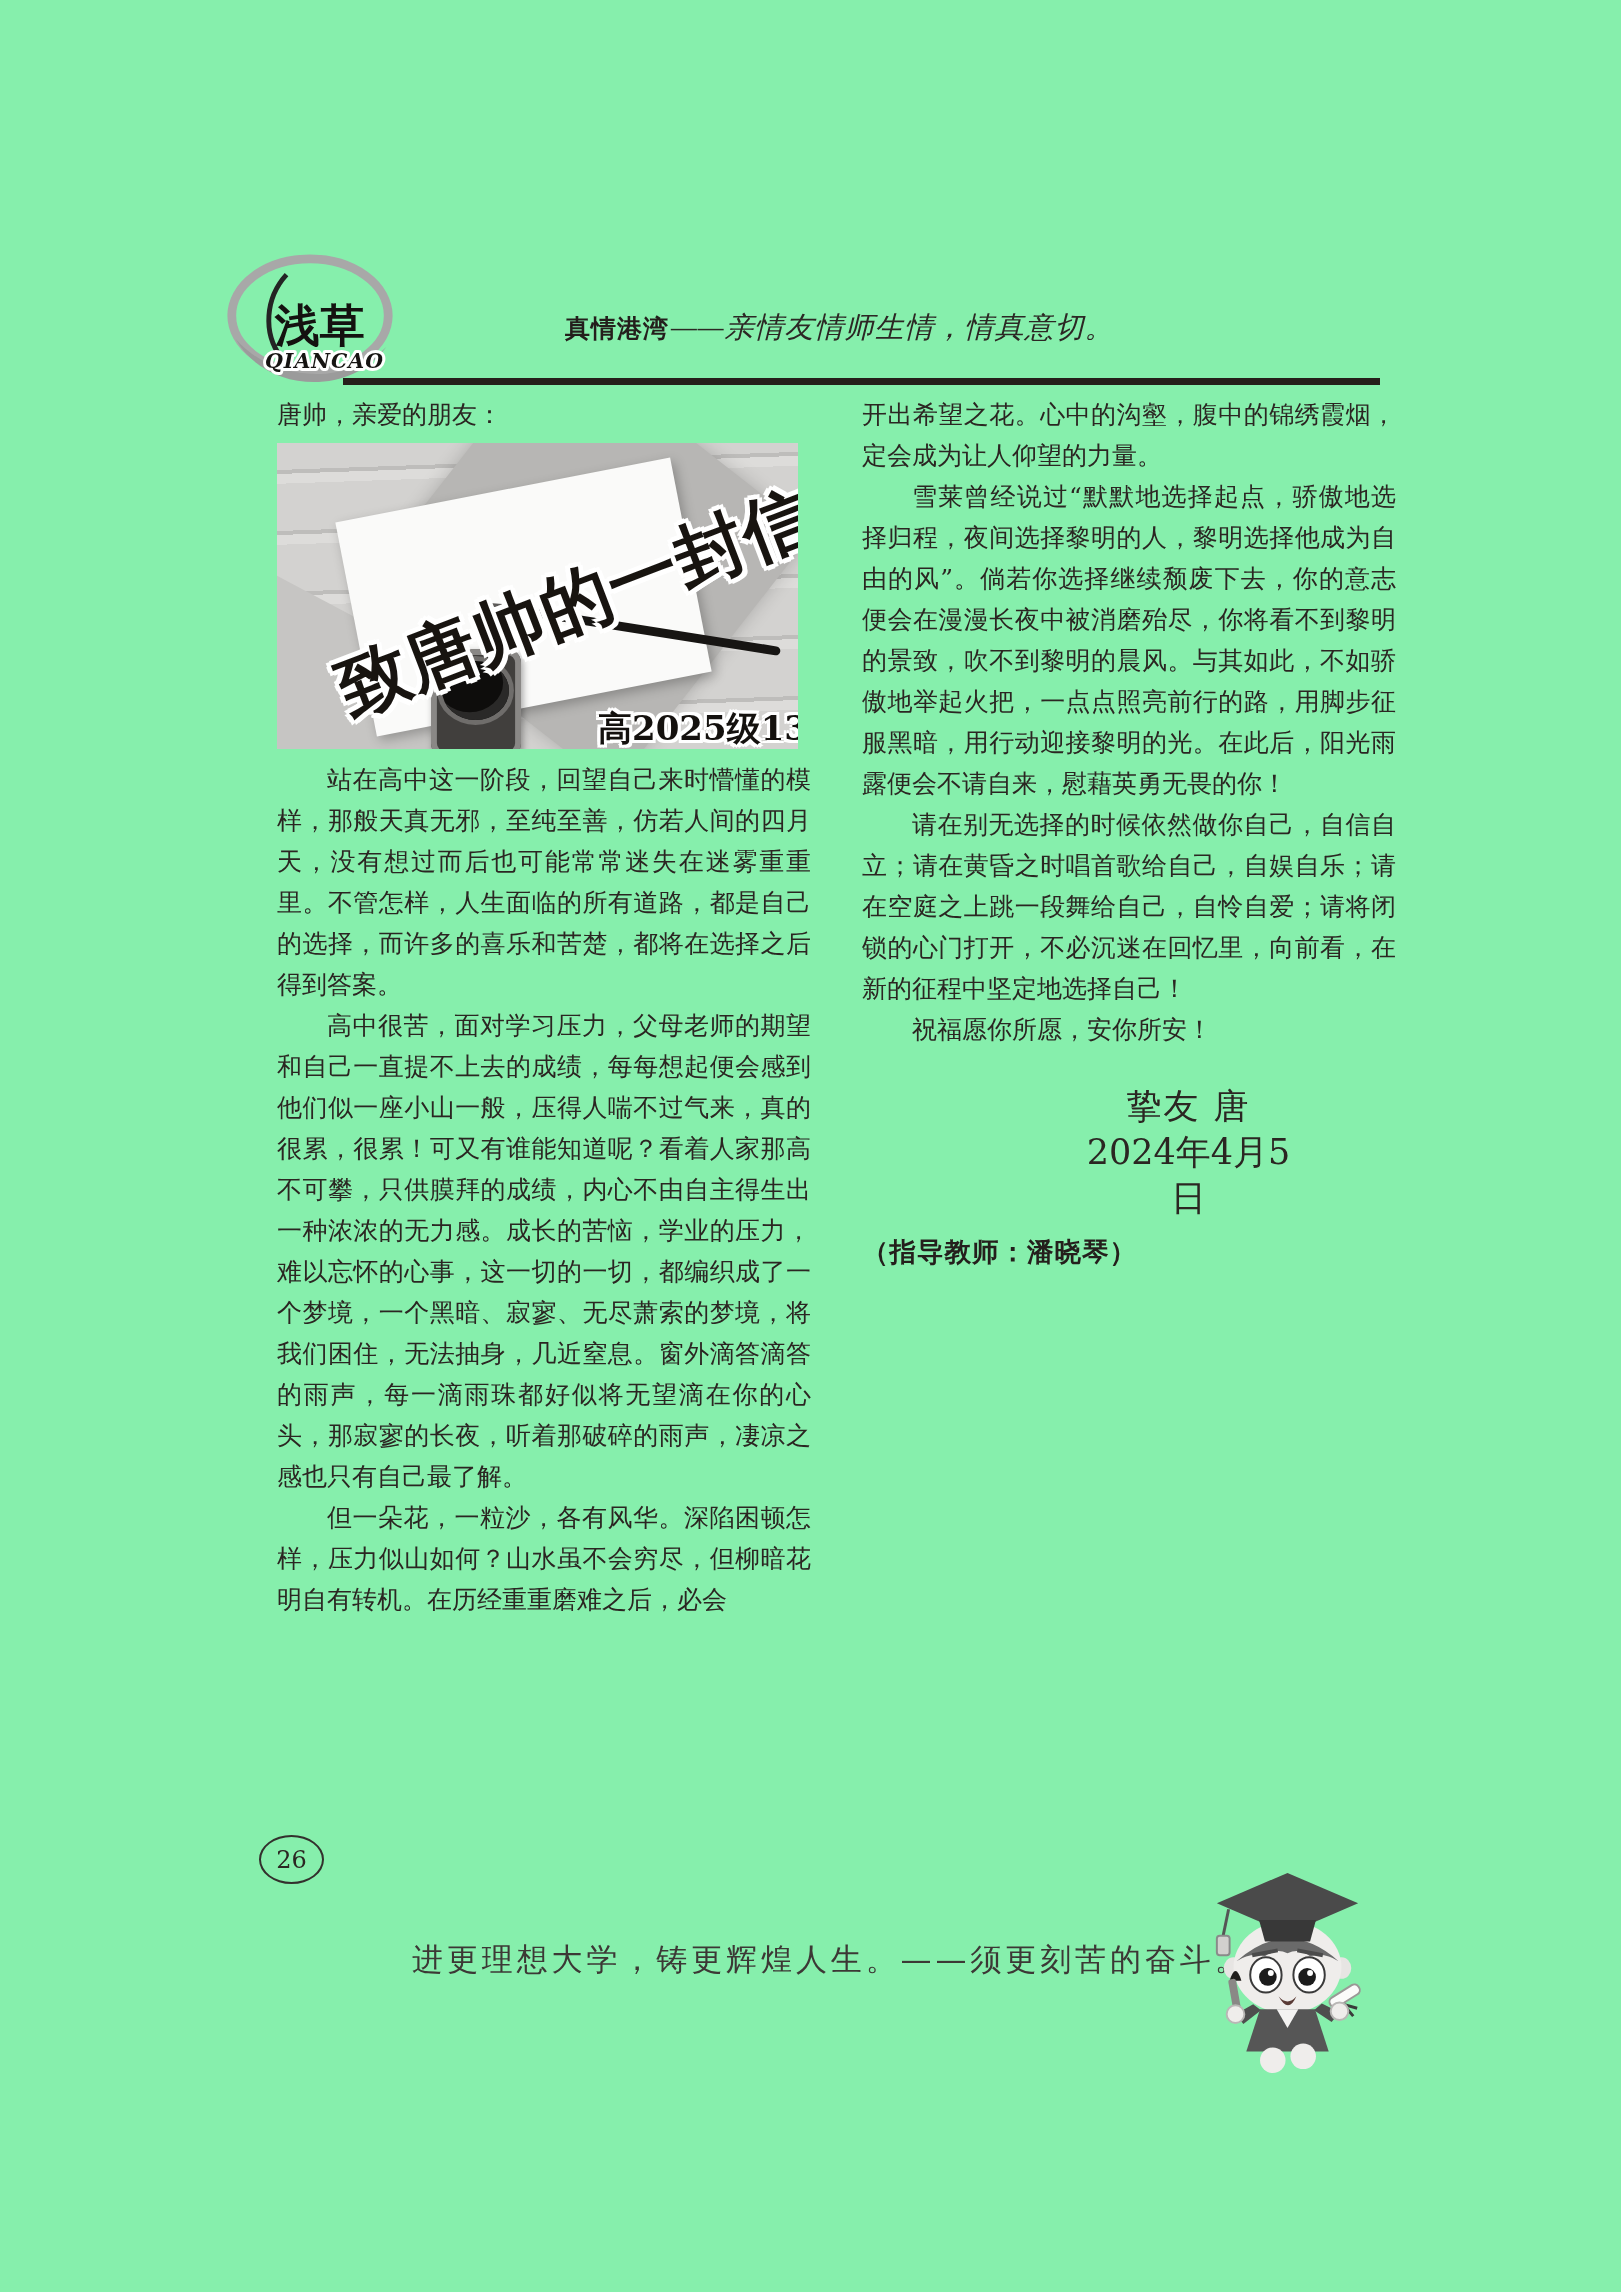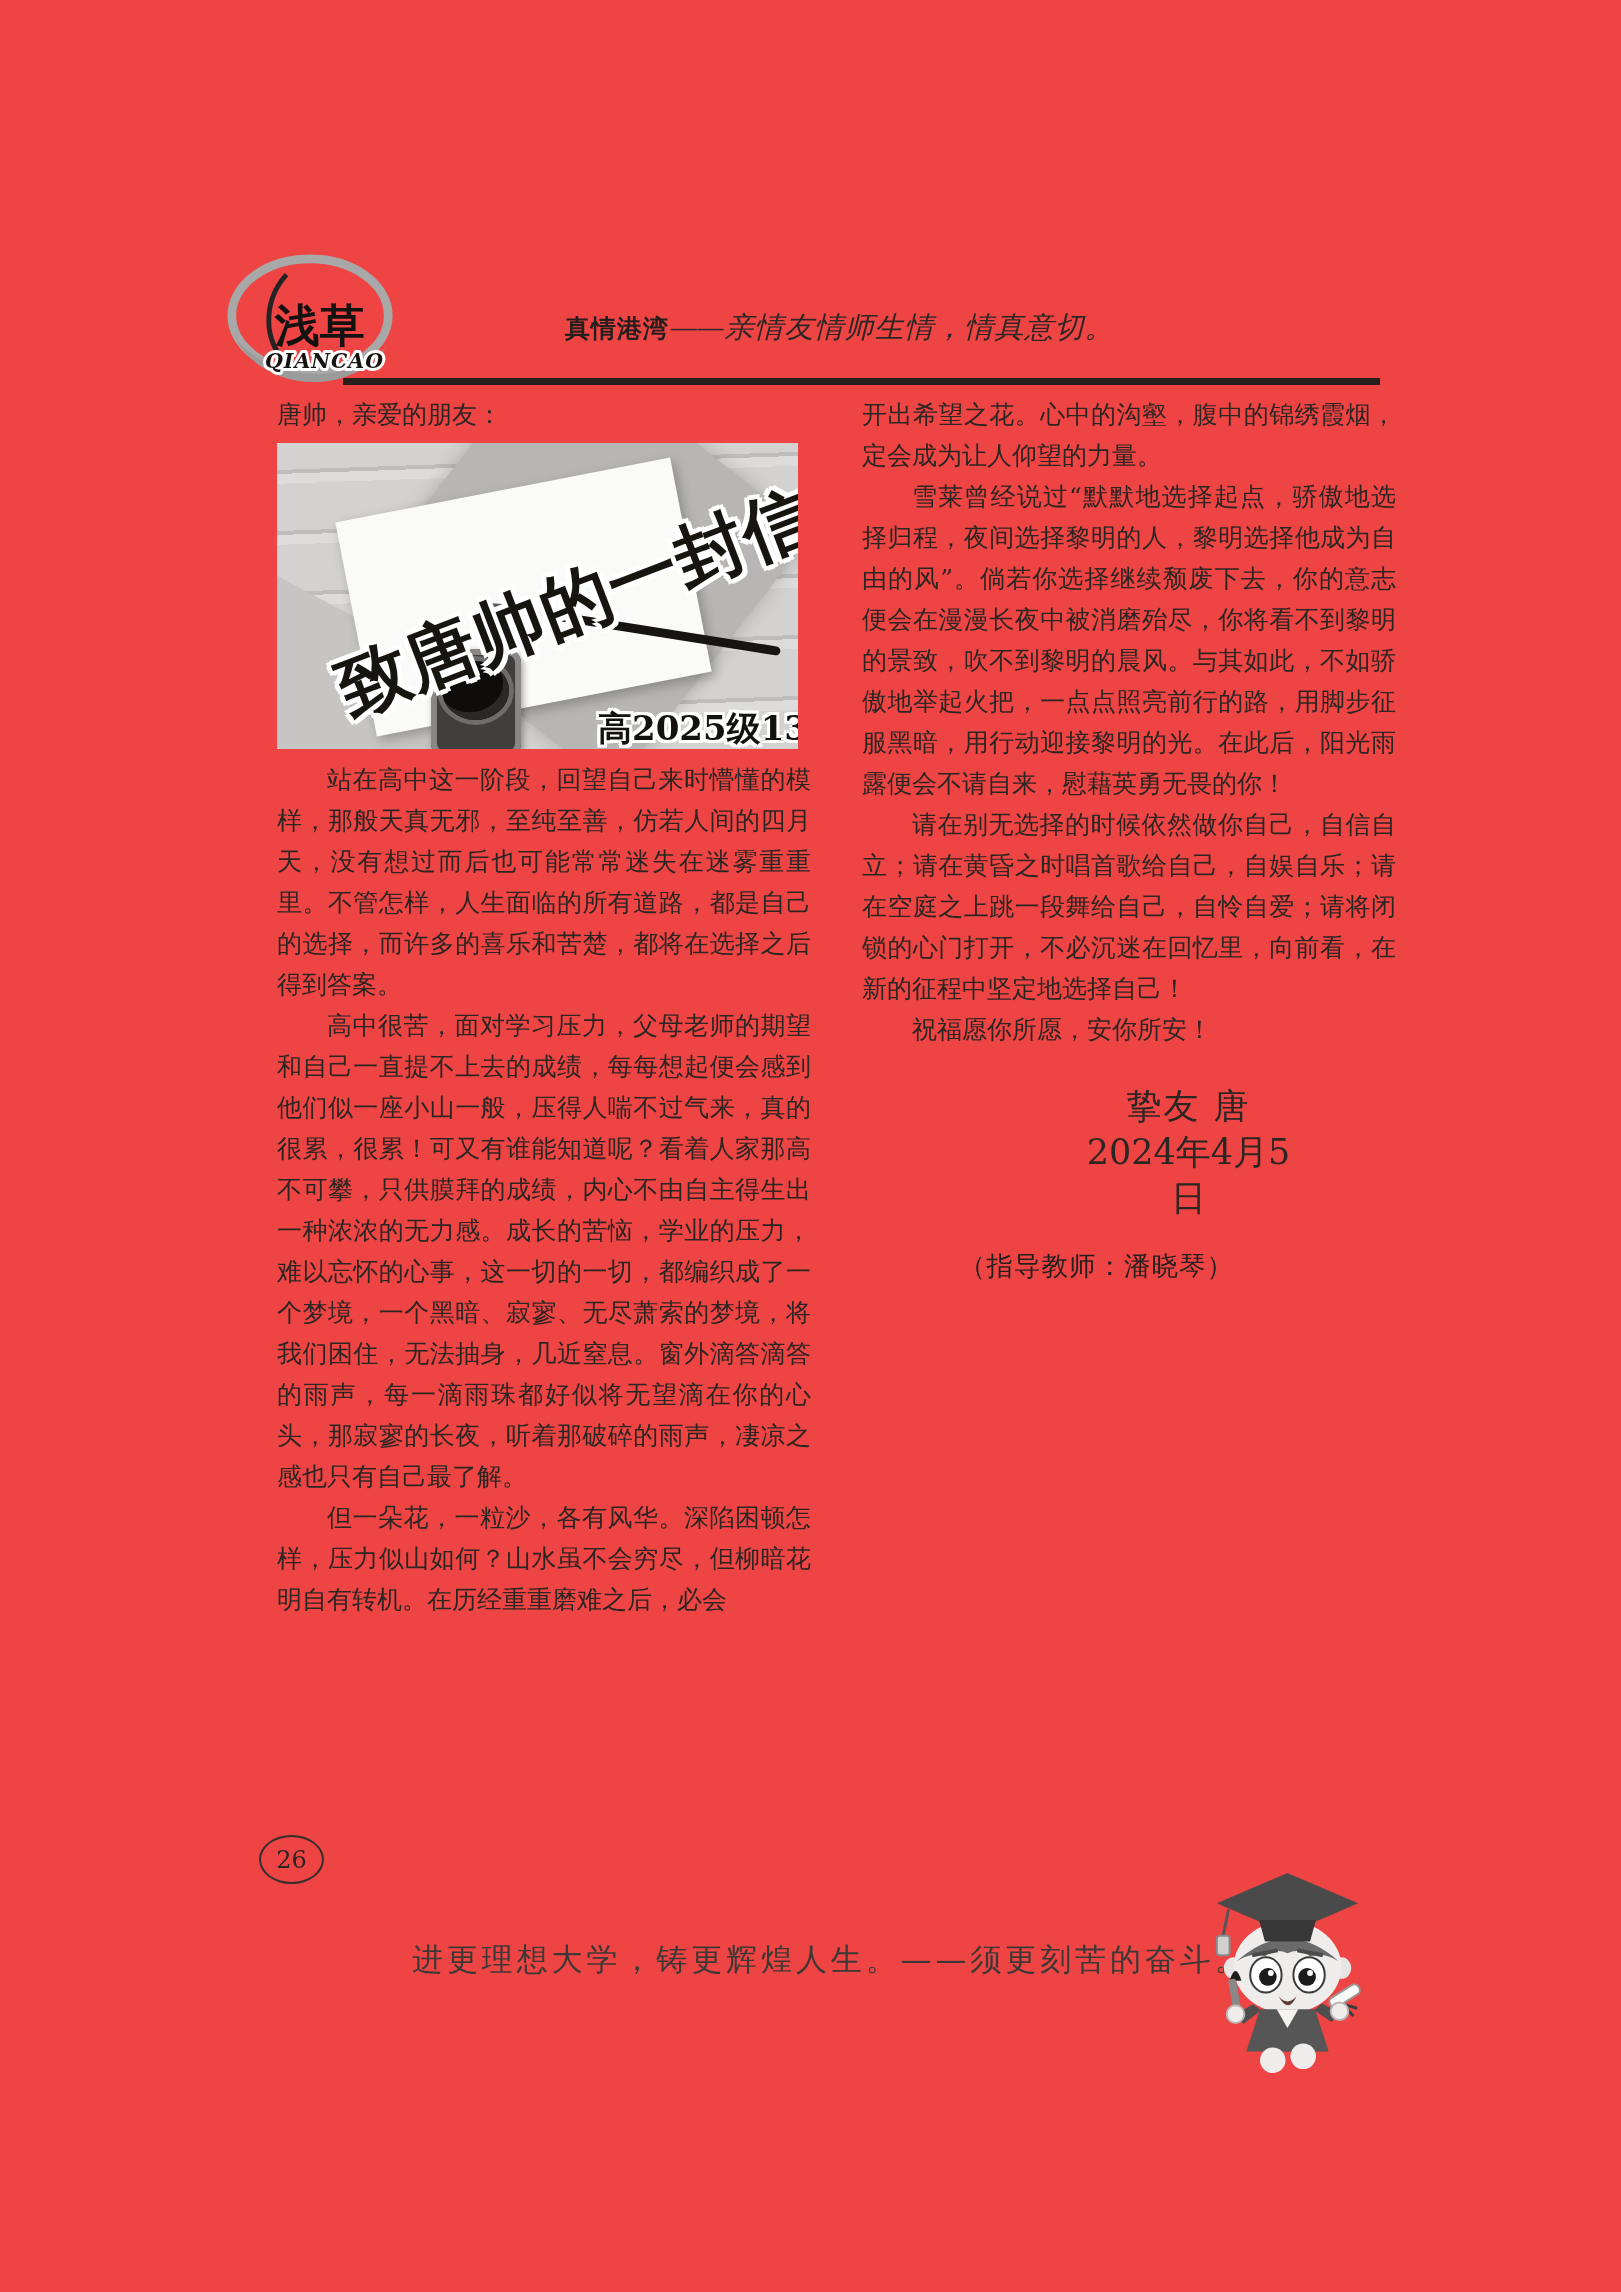--- a/index.html
+++ b/index.html
@@ -1,16 +1,16 @@
 <!DOCTYPE html>
 <html><head>
 <meta charset="utf-8">
 <style>
   html,body{margin:0;padding:0;background:#ffffff;}
-  .page{position:relative;width:1621px;height:2293px;background:#ef4444;
+  .page{position:relative;width:1621px;height:2293px;background:#86efac;
         font-family:"DejaVu Serif",serif;color:#2b2622;overflow:hidden;margin:0 auto;}
 
   
   .logo{position:absolute;left:222px;top:249px;width:176px;height:143px;}
   .masthead-title{position:absolute;left:565px;top:308px;white-space:nowrap;display:flex;align-items:baseline;}
   .column-title{font-family:"DejaVu Sans",sans-serif;font-weight:900;font-size:25px;color:#241f1c;letter-spacing:1px;}
   .column-tagline{font-size:29px;letter-spacing:1px;color:#2c2724;font-style:italic;margin-left:2px;font-family:Liberation Serif, serif;}
   .rule{position:absolute;left:343px;top:378px;width:1037px;height:6.9px;background:#261f1b;}
 
   
@@ -47,22 +47,22 @@
        text-shadow:-2.9px -2.9px 0 #fff,2.9px -2.9px 0 #fff,-2.9px 2.9px 0 #fff,2.9px 2.9px 0 #fff,
                    -2.9px 0 0 #fff,2.9px 0 0 #fff,0 -2.9px 0 #fff,0 2.9px 0 #fff;}
 
   
   .signature{margin-top:33px;width:235px;margin-left:auto;margin-right:90px;text-align:center;
              font-size:35px;line-height:46px;}
   .signature .sig-name{letter-spacing:2px;}
   .review{margin-top:51px;font-size:25px;line-height:39px;letter-spacing:1.5px;text-align:justify;text-indent:2em;}
   .review-label{font-family:"DejaVu Sans",sans-serif;font-weight:bold;font-style:normal;letter-spacing:0;}
   .review-body{font-style:italic;}
-  .review-teacher{margin-top:24px;text-align:center;padding-right:65px;font-family:"DejaVu Sans",sans-serif;
-                  font-weight:normal;font-size:26.5px;letter-spacing:1px;text-indent:0;color:#241f1c;}
+  .review-teacher{margin-top:10px;text-align:left;padding-right:65px;font-family:"DejaVu Sans",sans-serif;
+                  font-weight:bold;font-size:26.5px;letter-spacing:1px;text-indent:0;color:#241f1c;}
 
   
   .page-badge{position:absolute;left:259px;top:1835px;width:65px;height:49px;border:2.9px solid #33302d;
               border-radius:50%;display:flex;align-items:center;justify-content:center;
               font-size:24px;color:#2b2622;box-sizing:border-box;}
   .slogan{position:absolute;left:412px;top:1939px;font-size:31px;letter-spacing:3.9px;color:#3c3835;
           font-family:"DejaVu Sans",sans-serif;white-space:nowrap;}
   .mascot{position:absolute;left:1208px;top:1867px;}
 </style>
 </head>

